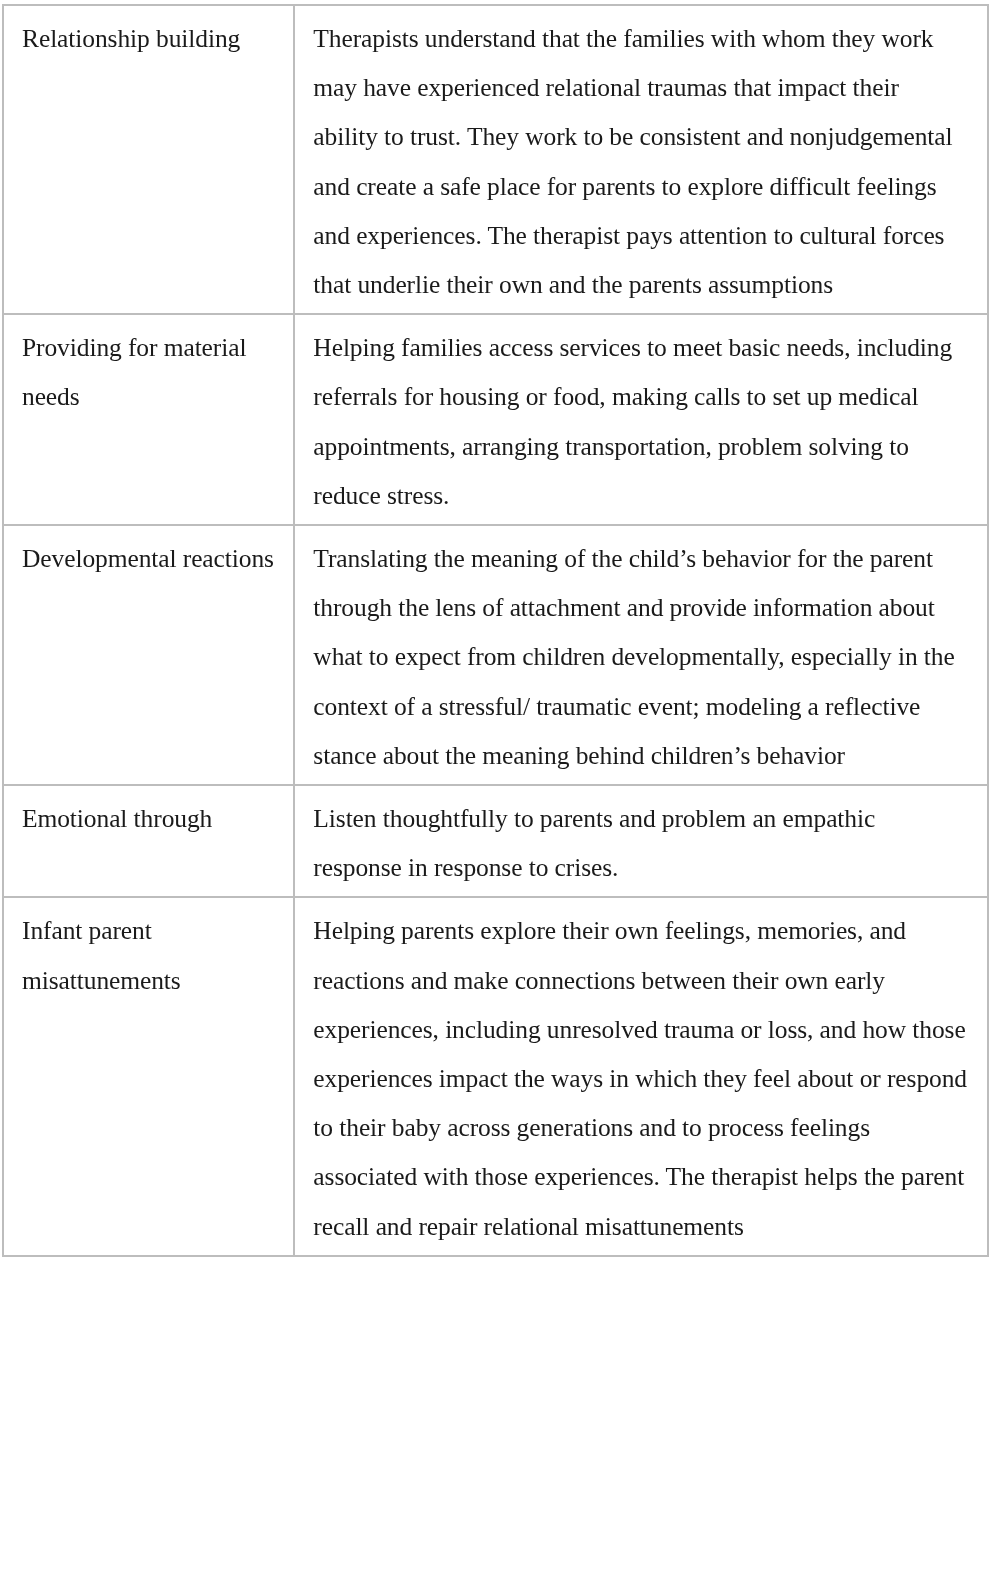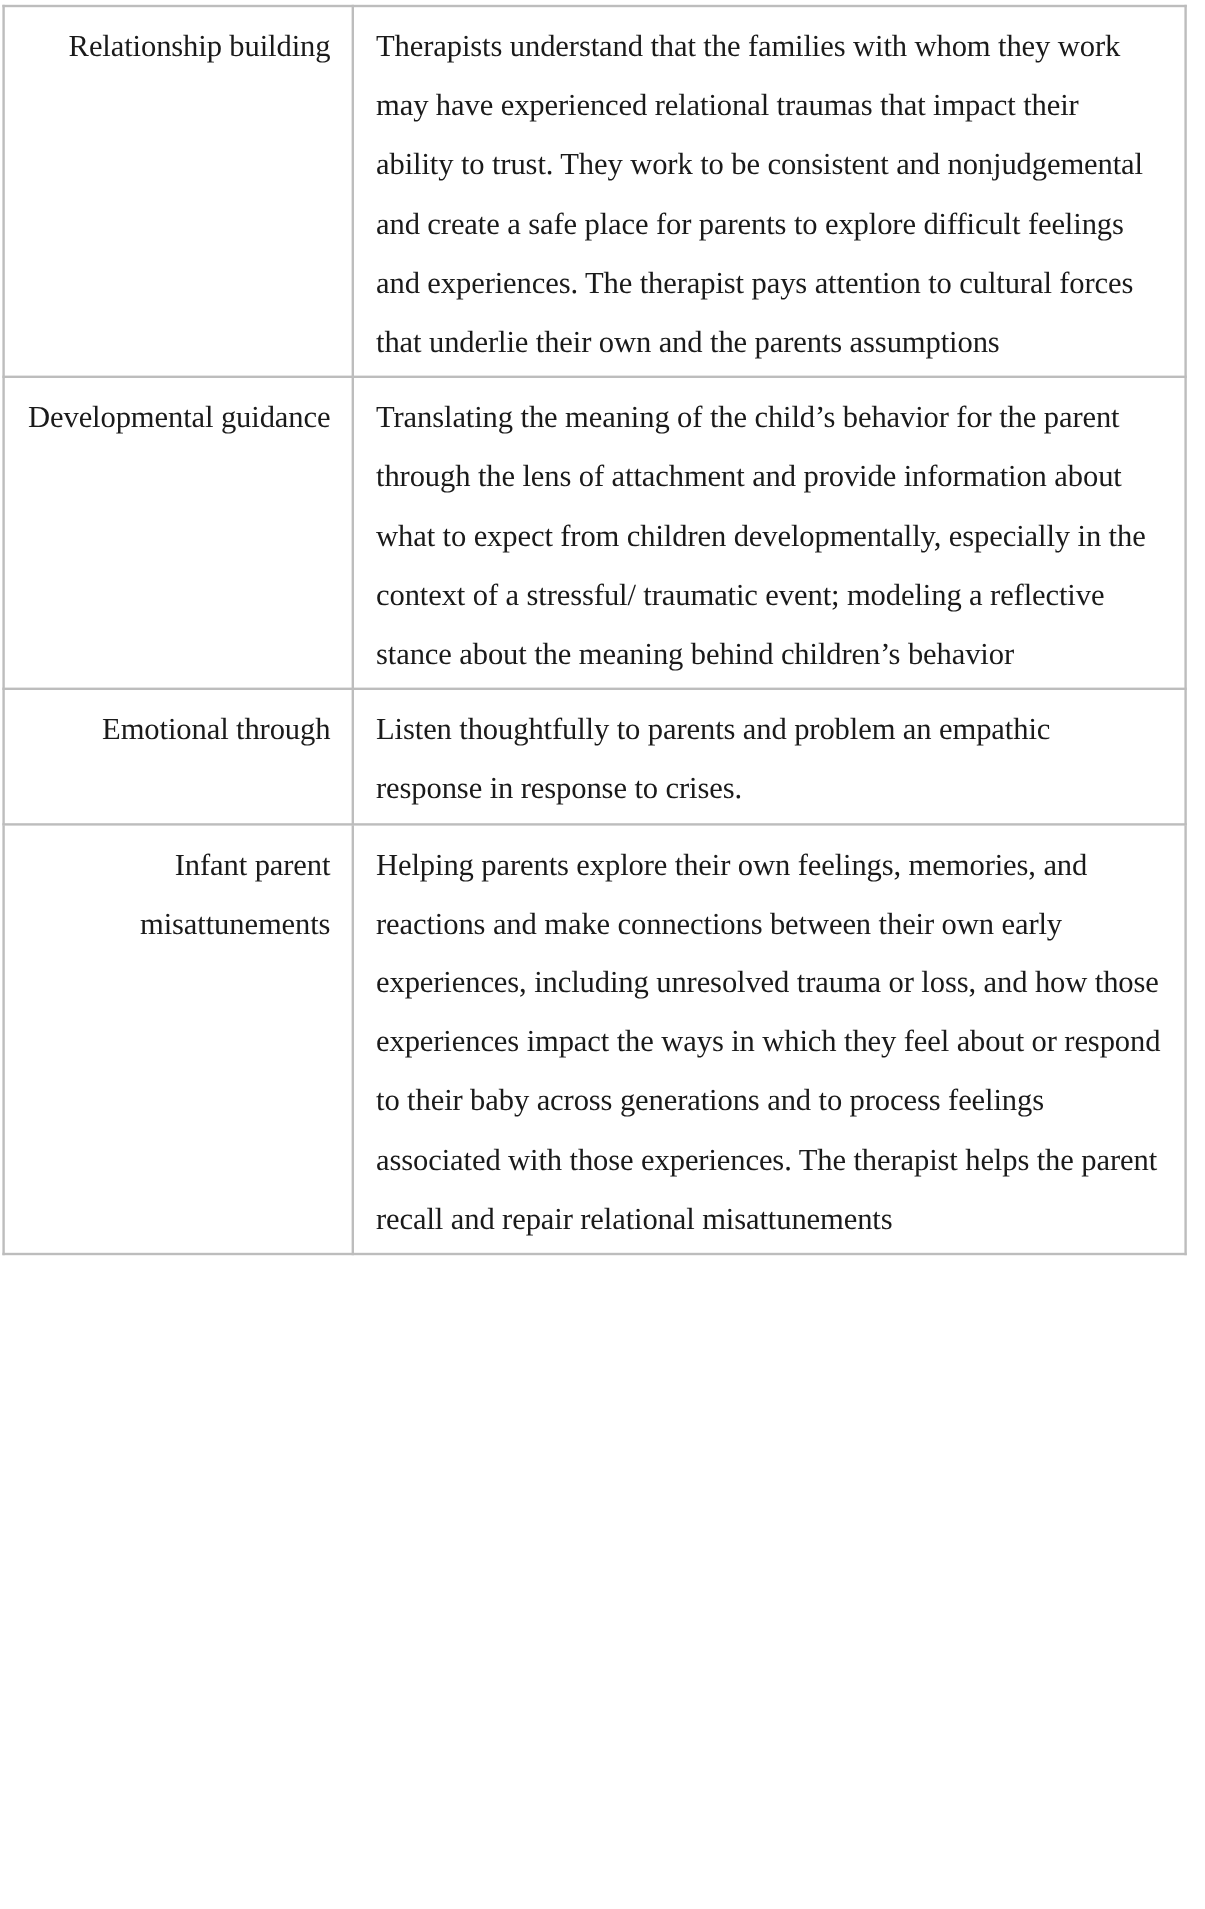--- a/index.html
+++ b/index.html
@@ -12,34 +12,38 @@
       color: #1a1a1a;
       font-size: 25.5px;
       line-height: 49.2px;
       letter-spacing: -0.1px;
     }
     .tbl td {
       border: 2px solid #bdbdbd;
       vertical-align: top;
       padding: 8px 18px 4px 18px;
     }
-    .tbl td.col-a { width: 254px; text-align: right; }
+    .tbl td.col-a { width: 254px; }
     .tbl td.col-b { width: 659px; border-radius: 23px; }
   </style>
 </head>
 <body>
 
 <table class="tbl">
   <tbody>
     <tr>
       <td class="col-a">Relationship building</td>
       <td class="col-b">Therapists understand that the families with whom they work may have experienced relational traumas that impact their ability to trust. They work to be consistent and nonjudgemental and create a safe place for parents to explore difficult feelings and experiences. The therapist pays attention to cultural forces that underlie their own and the parents assumptions</td>
     </tr>
     <tr>
-      <td class="col-a">Developmental guidance</td>
+      <td class="col-a">Providing for material needs</td>
+      <td class="col-b">Helping families access services to meet basic needs, including referrals for housing or food, making calls to set up medical appointments, arranging transportation, problem solving to reduce stress.</td>
+    </tr>
+    <tr>
+      <td class="col-a">Developmental reactions</td>
       <td class="col-b">Translating the meaning of the child’s behavior for the parent through the lens of attachment and provide information about what to expect from children developmentally, especially in the context of a stressful/ traumatic event; modeling a reflective stance about the meaning behind children’s behavior</td>
     </tr>
     <tr>
       <td class="col-a">Emotional through</td>
       <td class="col-b">Listen thoughtfully to parents and problem an empathic response in response to crises.</td>
     </tr>
     <tr>
       <td class="col-a">Infant parent misattunements</td>
       <td class="col-b">Helping parents explore their own feelings, memories, and reactions and make connections between their own early experiences, including unresolved trauma or loss, and how those experiences impact the ways in which they feel about or respond to their baby across generations and to process feelings associated with those experiences. The therapist helps the parent recall and repair relational misattunements</td>
     </tr>

